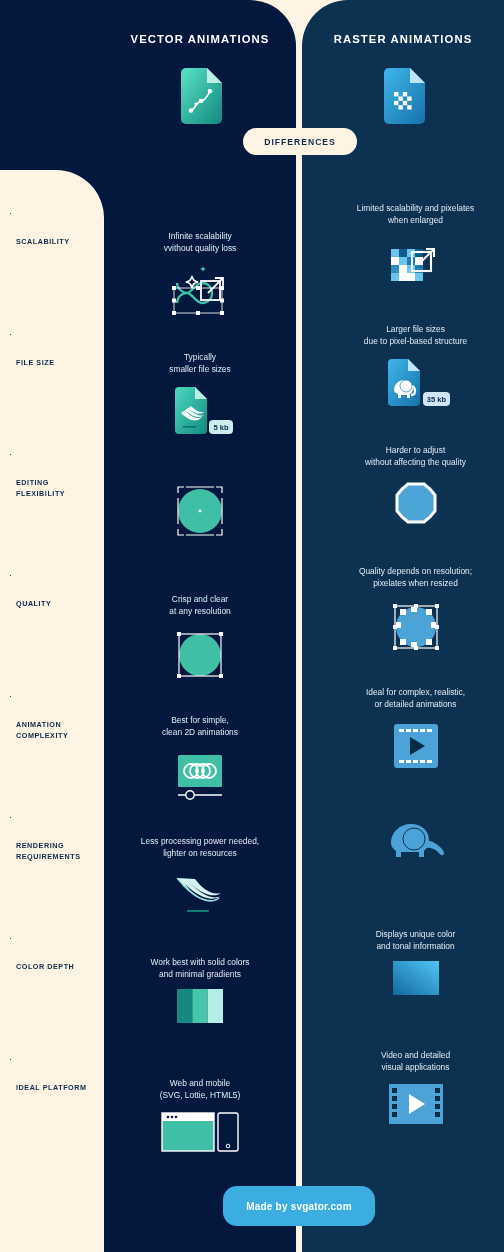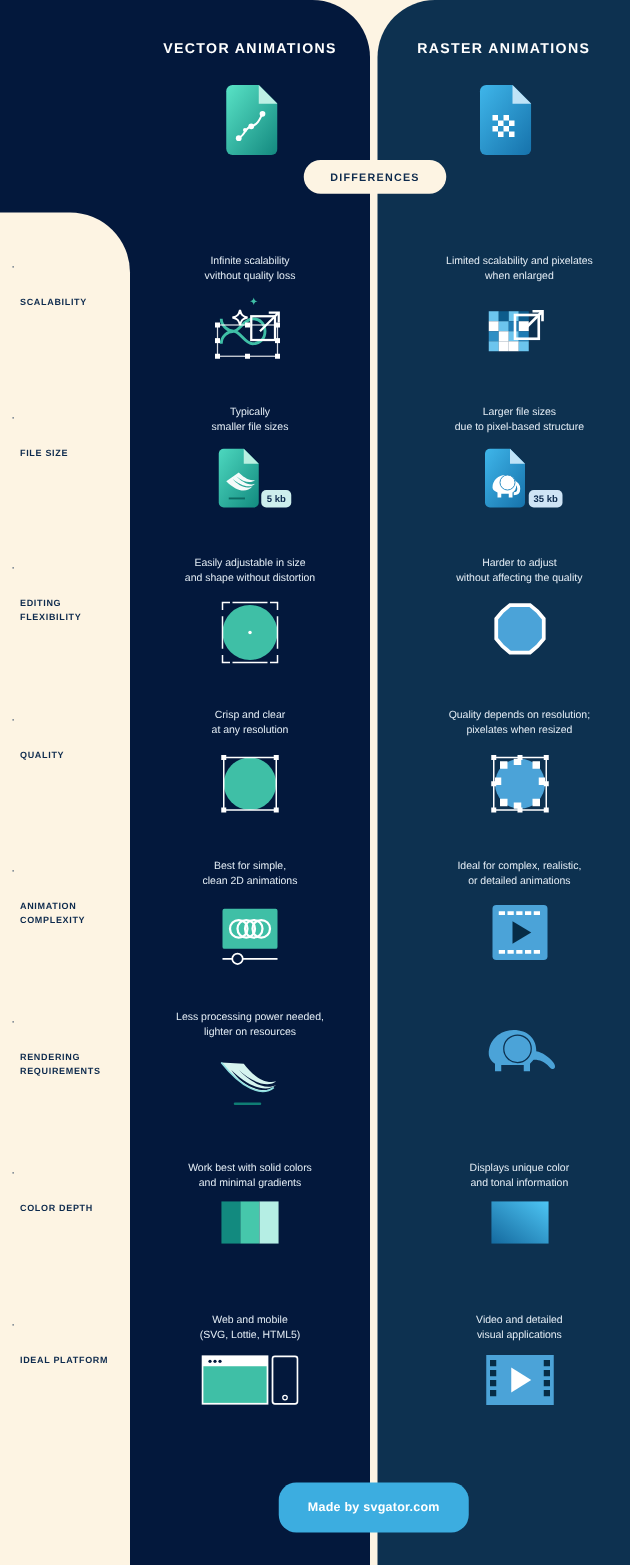--- a/index.html
+++ b/index.html
@@ -101,21 +101,21 @@
     text-transform: uppercase;
   }
 
   
   .row { position: absolute; left: 0; width: 504px; }
   .cell {
     position: absolute;
     top: 0;
     text-align: center;
   }
-  .cell-vector { left: 104px; width: 192px; }
+  .cell-vector { left: 104px; width: 192px; margin-top: 28px; }
   .cell-raster { left: 302px; width: 202px; padding-left: 25px; }
   .cell-text {
     color: #e3ecf4;
     font-size: 8.4px;
     line-height: 11.5px;
     white-space: pre-line;
     padding: 0 8px;
   }
   .cell-art {
     margin-top: 9px;
@@ -343,22 +343,20 @@
           <circle cx="30" cy="30" r="6" fill="#fff" stroke="#2f8fc4" stroke-width=".8"></circle>
           <rect x="47" y="36" width="27" height="14" rx="4" fill="#cfe4f5"></rect>
           <text x="60.5" y="45.6" font-family="Liberation Sans, sans-serif" font-size="7.6" font-weight="bold" fill="#0d2a4d" text-anchor="middle">35 kb</text>
         </svg>
       </div>
     </div>
   </div>
 
   <div class="row" style="top:445px">
     <div class="cell cell-vector">
-      <div class="cell-text">Easily adjustable in size
-and shape without distortion</div>
       <div class="cell-art">
         <svg width="60" height="58" viewBox="0 0 60 58">
           <circle cx="30" cy="29" r="22" fill="#3fbfa6"></circle>
           <g stroke="#fff" stroke-width="1.2" fill="none">
             <path d="M14 5h-6v6M46 5h6v6M14 53h-6v-6M46 53h6v-6"></path>
             <path d="M16 5h28M16 53h28M8 16v26M52 16v26"></path>
           </g>
           <circle cx="30" cy="29" r="1.4" fill="#fff"></circle>
         </svg>
       </div>

